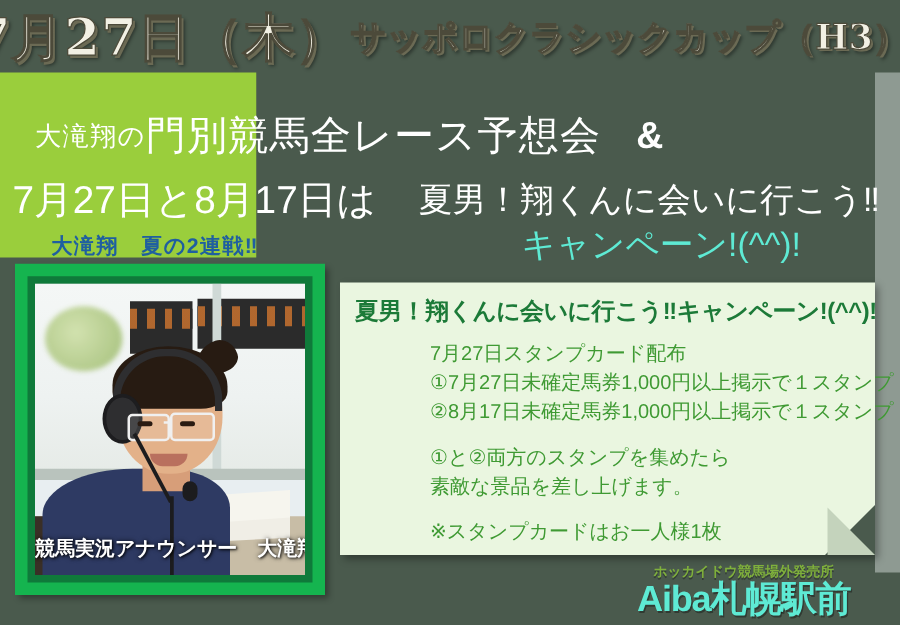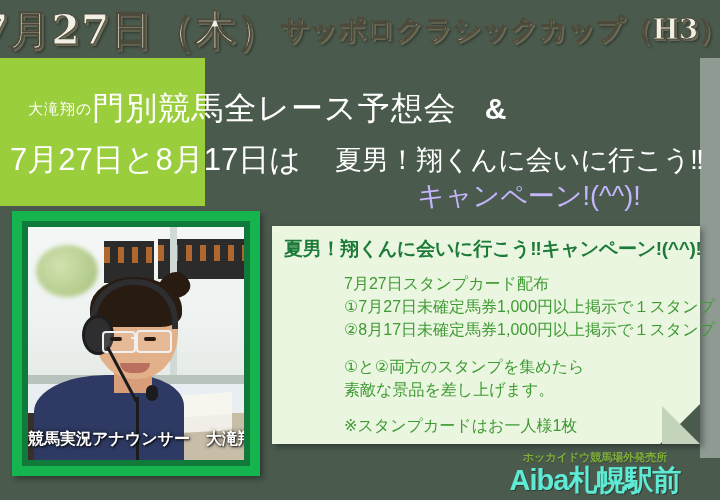--- a/index.html
+++ b/index.html
@@ -41,34 +41,34 @@
     color:#f2f0e4;
     -webkit-text-stroke:1px #4c4a3a;
     text-shadow:2px 2px 0 #6b6a54, 3px 3px 3px rgba(0,0,0,.45);
     margin-left:2px;
   }
   
   .line1{
     position:absolute;left:0;top:88px;width:706px;height:42px;
     display:flex;align-items:center;white-space:nowrap;color:#ffffff;
   }
-  .l1-a{font-size:15px;margin-left:28px;letter-spacing:1px;}
+  .l1-a{font-size:21px;margin-left:28px;letter-spacing:1px;}
   .l1-b{font-size:32px;letter-spacing:1px;}
   .l1-c{font-size:30px;font-weight:700;margin-left:28px;}
 
   .line2{
     position:absolute;left:0;top:140px;width:706px;height:40px;
     display:flex;align-items:center;white-space:nowrap;color:#ffffff;
   }
   .l2-a{font-size:31px;margin-left:10px;letter-spacing:0px;}
   .l2-b{font-size:27px;margin-left:34px;}
 
   .line2b{
     position:absolute;left:352px;top:178px;width:354px;
-    text-align:center;color:#c4b5fd;font-size:27px;white-space:nowrap;
+    text-align:center;color:#5eead4;font-size:27px;white-space:nowrap;
   }
 
   .subnote{
     position:absolute;left:34px;top:185px;width:180px;
     color:#1f5fa0;font-size:17px;font-weight:700;white-space:nowrap;
     text-align:center;letter-spacing:1px;
   }
 
   
   .photo-frame{
@@ -249,20 +249,21 @@
     <span class="l1-b">門別競馬全レース予想会</span>
     <span class="l1-c">&amp;</span>
   </div>
 
   <div class="line2">
     <span class="l2-a">7月27日と8月17日は</span>
     <span class="l2-b">夏男！翔くんに会いに行こう‼</span>
   </div>
   <div class="line2b">キャンペーン!(^^)!</div>
 
+  <div class="subnote">大滝翔　夏の2連戦‼</div>
 
   <div class="photo-frame">
     <div class="photo-inner">
       <div class="photo">
         <div class="ph-wall"></div>
         <div class="ph-winframe"></div>
         <div class="ph-tree"></div>
         <div class="ph-monitor">
           <div class="ph-mon-dots"></div>
         </div>

